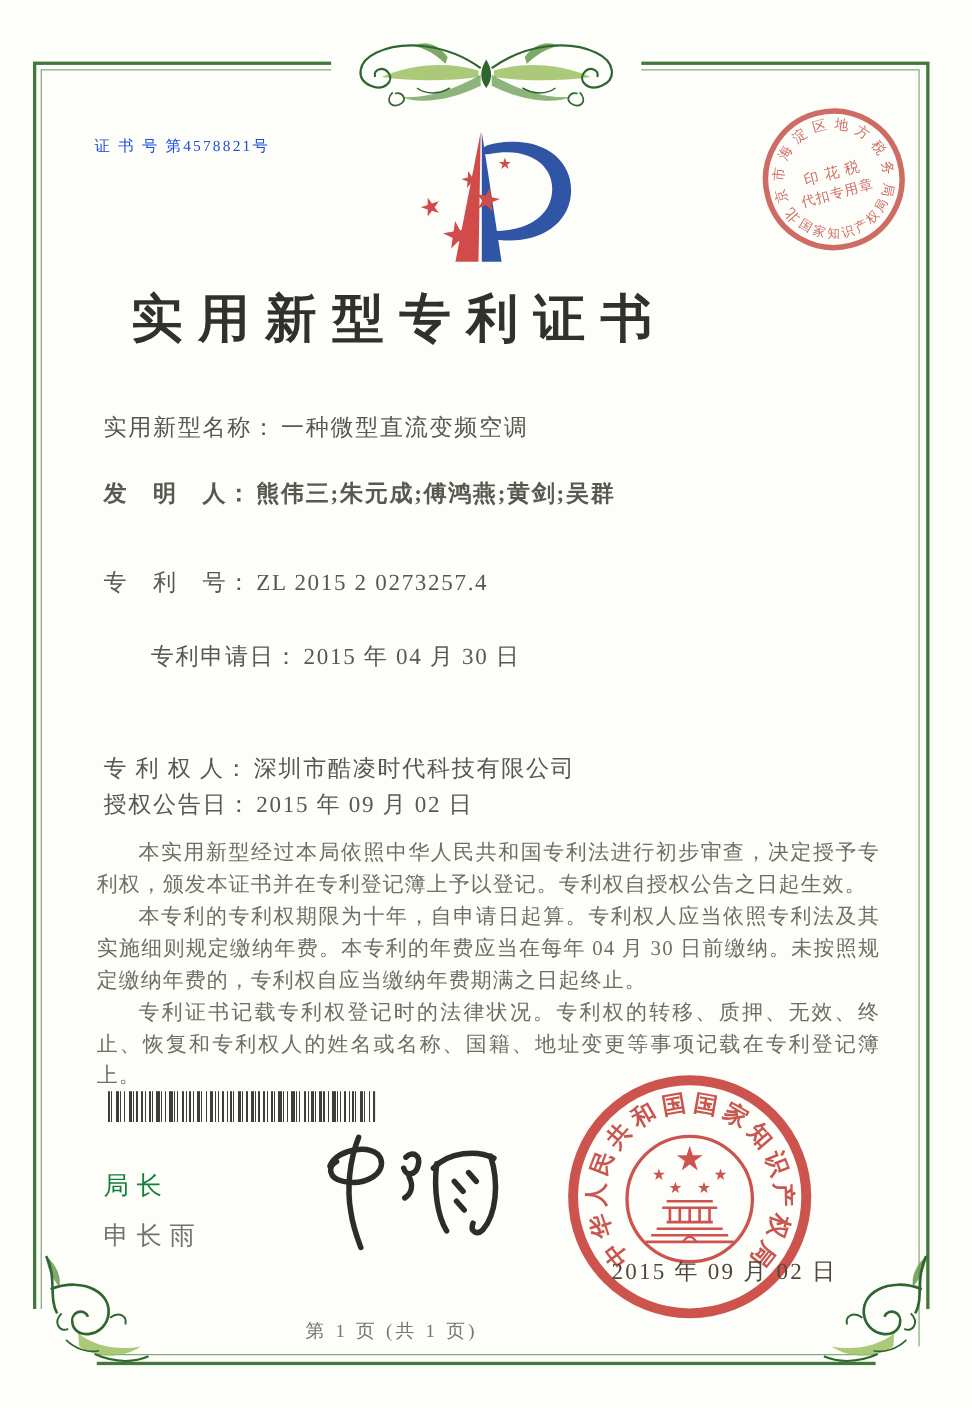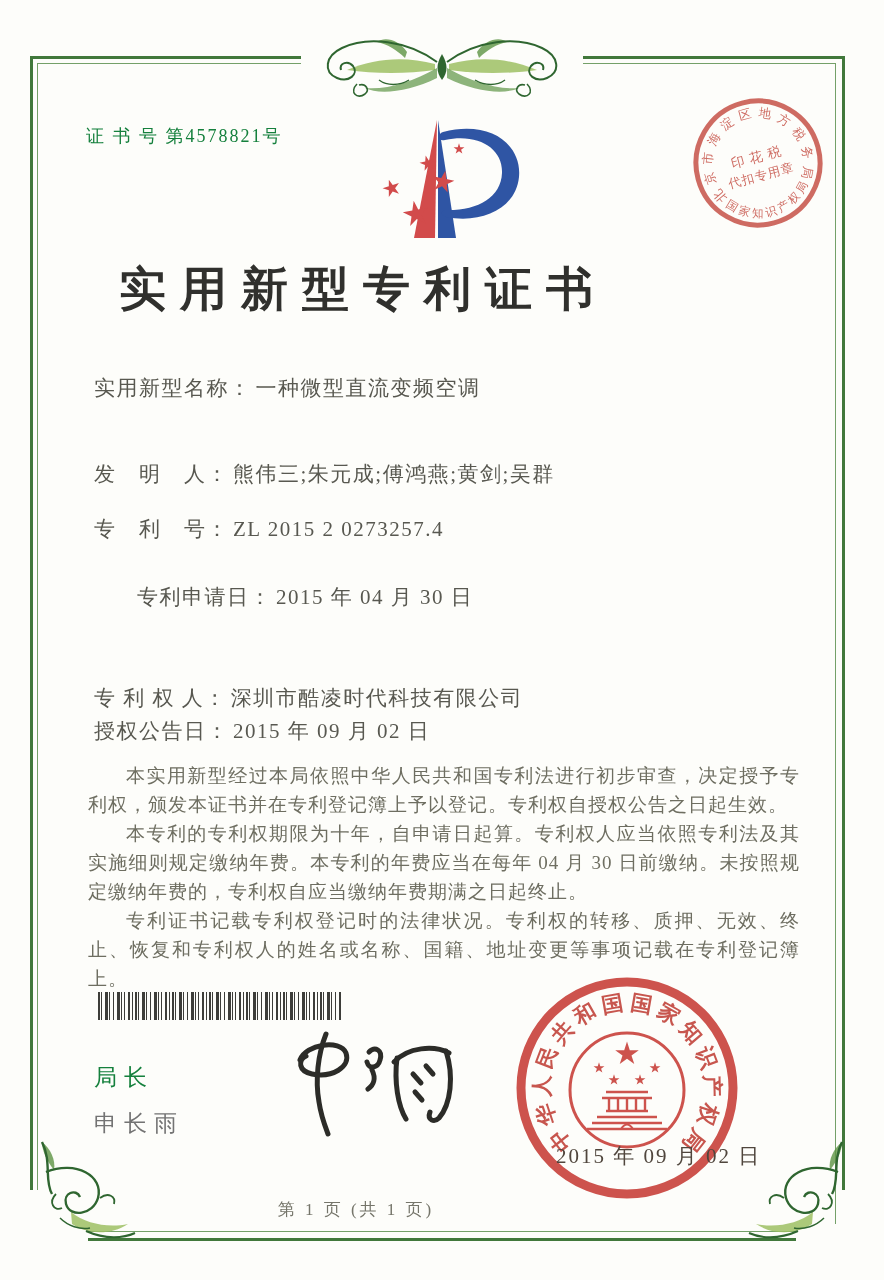--- a/index.html
+++ b/index.html
@@ -20,35 +20,35 @@
     left:30px;top:56px;width:809px;height:1179px;
     border:3px solid #41783b;
   }
   .frame-inner{
     left:37px;top:63px;width:797px;height:1167px;
     border:1px solid #74a068;
   }
 
   .cert-no{
     left:86px;top:124px;
-    font-size:18px;color:#15803d;letter-spacing:2px;
+    font-size:14px;color:#1d4ed8;letter-spacing:2px;
   }
 
   .title{
     left:0;top:258px;width:712px;text-align:center;
     font-size:47px;font-weight:700;color:#30302d;
     letter-spacing:14px;text-indent:14px;
   }
   .field-row{
     position:absolute;left:94px;
     font-size:21px;color:#585850;letter-spacing:1.5px;
     white-space:nowrap;
   }
   .field-row .val{margin-left:4px;}
-  .fr0{top:374px;} .fr1{top:460px;} .fr2{top:515px;}
+  .fr0{top:374px;} .fr1{top:434px;font-weight:bold;} .fr2{top:515px;}
   .fr3{top:583px;margin-left:43px;} .fr4{top:684px;} .fr5{top:717px;}
 
   .paras{
     left:88px;top:761px;width:712px;
   }
   .paras p{
     margin:0;font-size:19px;line-height:29px;
     text-align:justify;text-indent:2em;
     color:#6e6e61;letter-spacing:1px;
   }

